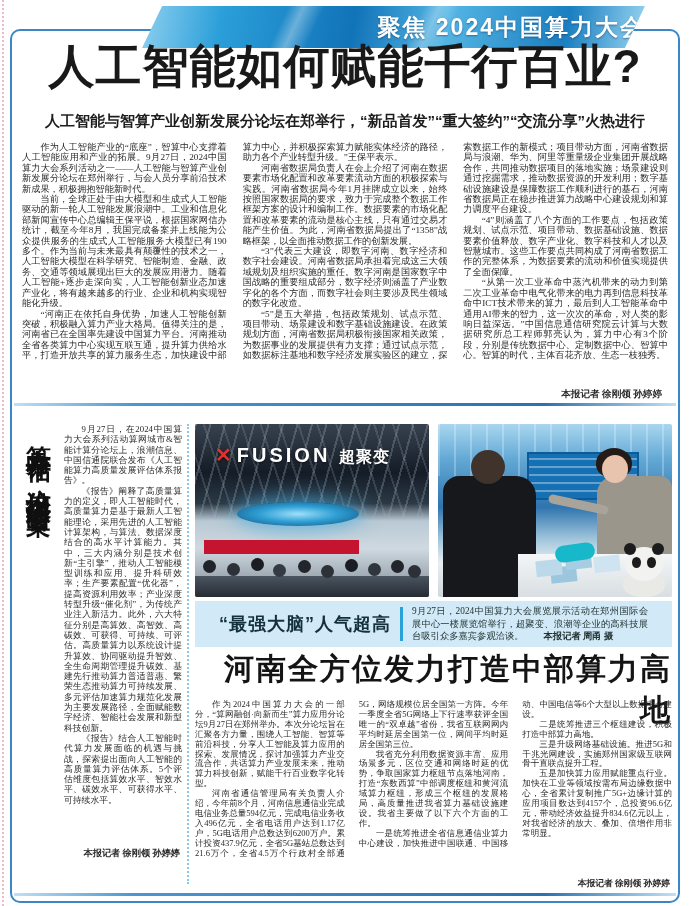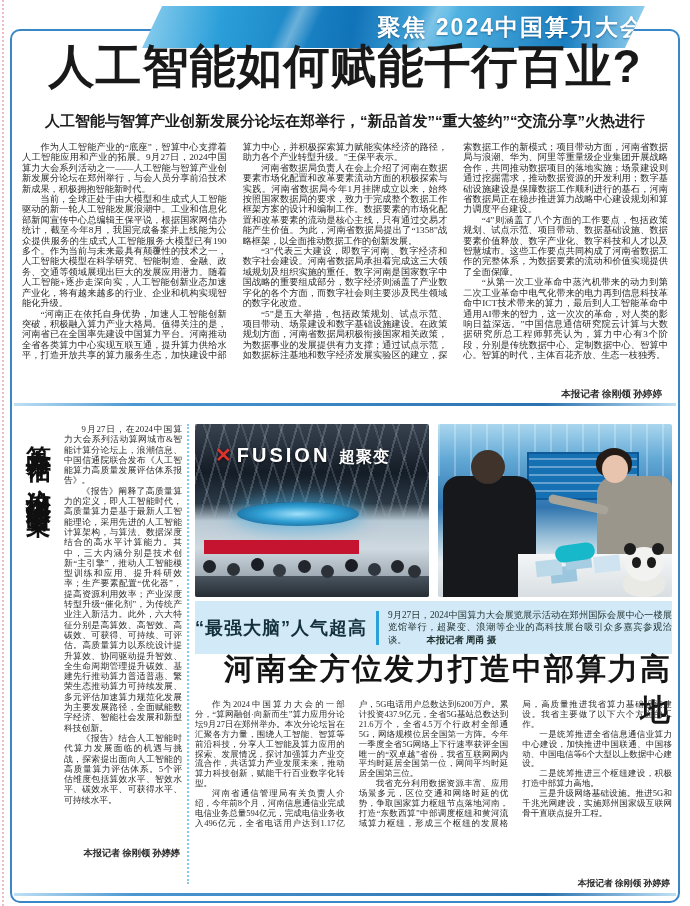--- a/index.html
+++ b/index.html
@@ -91,22 +91,22 @@
   .p2-pillow{position:absolute;left:50%;bottom:21%;width:40px;height:17px;border-radius:10px;background:#17b8c9;transform:rotate(-8deg);}
   .p2-panda{position:absolute;right:4px;bottom:0;width:48px;height:54px;}
   .panda-body{position:absolute;bottom:0;left:3px;width:42px;height:26px;border-radius:45%;background:#e9e9e6;}
   .panda-head{position:absolute;top:4px;left:5px;width:38px;height:34px;border-radius:50%;background:#f2f2f0;}
   .panda-ear{position:absolute;top:0;width:12px;height:12px;border-radius:50%;background:#1c1c1c;}
   .panda-ear.l{left:4px;} .panda-ear.r{right:4px;}
   .panda-eye{position:absolute;top:14px;width:9px;height:11px;border-radius:50%;background:#1c1c1c;}
   .panda-eye.l{left:12px;} .panda-eye.r{right:12px;}
 
   
-  .caption-bar{position:absolute;left:195px;top:601px;width:477px;height:53px;background:#d2eaf7;
-    display:flex;align-items:center;gap:9px;padding:0 0;box-sizing:border-box;}
+  .caption-bar{position:absolute;left:195px;top:601px;width:477px;height:46px;background:#d2eaf7;
+    display:flex;align-items:center;gap:9px;padding:0 24px;box-sizing:border-box;}
   .caption-title{font-family:"Liberation Sans",sans-serif;font-weight:900;font-size:18px;
     color:#15303d;white-space:nowrap;letter-spacing:1px;}
   .caption-divider{width:3px;height:34px;background:#2aa0d8;flex:none;}
   .caption-text{flex:1;font-size:9.3px;line-height:12.5px;text-align:justify;color:#233;}
   .caption-credit{font-weight:bold;margin-left:20px;white-space:nowrap;}
 
   .henan-headline{position:absolute;left:195px;top:649px;width:477px;text-align:right;
     font-family:"Liberation Sans",sans-serif;font-weight:900;font-size:30px;letter-spacing:2px;color:#141414;}
   .henan-wrap{position:absolute;left:195px;top:700px;width:477px;height:190px;}
   .henan-cols{width:100%;height:188px;overflow:hidden;column-count:3;column-gap:14px;
@@ -196,18 +196,19 @@
   <div class="henan-headline">河南全方位发力打造中部算力高地</div>
 
   <div class="henan-wrap">
     <div class="henan-cols">
         <p>作为2024中国算力大会的一部分，“算网融创·向新而生”算力应用分论坛9月27日在郑州举办。本次分论坛旨在汇聚各方力量，围绕人工智能、智算等前沿科技，分享人工智能及算力应用的探索、发展情况，探讨加强算力产业交流合作，共话算力产业发展未来，推动算力科技创新，赋能千行百业数字化转型。</p>
         <p>河南省通信管理局有关负责人介绍，今年前8个月，河南信息通信业完成电信业务总量594亿元，完成电信业务收入496亿元，全省电话用户达到1.17亿户，5G电话用户总数达到6200万户。累计投资437.9亿元，全省5G基站总数达到21.6万个，全省4.5万个行政村全部通5G，网络规模位居全国第一方阵。今年一季度全省5G网络上下行速率获评全国唯一的“双卓越”省份，我省互联网网内平均时延居全国第一位，网间平均时延居全国第三位。</p>
         <p>我省充分利用数据资源丰富、应用场景多元，区位交通和网络时延的优势，争取国家算力枢纽节点落地河南，打造“东数西算”中部调度枢纽和黄河流域算力枢纽，形成三个枢纽的发展格局，高质量推进我省算力基础设施建设。我省主要做了以下六个方面的工作。</p>
         <p>一是统筹推进全省信息通信业算力中心建设，加快推进中国联通、中国移动、中国电信等6个大型以上数据中心建设。</p>
         <p>二是统筹推进三个枢纽建设，积极打造中部算力高地。</p>
         <p>三是升级网络基础设施。推进5G和千兆光网建设，实施郑州国家级互联网骨干直联点提升工程。</p>
+        <p>五是加快算力应用赋能重点行业。加快在工业等领域按需布局边缘数据中心，全省累计复制推广5G+边缘计算的应用项目数达到4157个，总投资96.6亿元，带动经济效益提升834.6亿元以上，对我省经济的放大、叠加、倍增作用非常明显。</p>
       </div>
     <div class="henan-byline">本报记者 徐刚领 孙婷婷</div>
   </div>
 
   <div class="hr-blue hr-bottom"></div>
 </div>
 
 </body></html>

